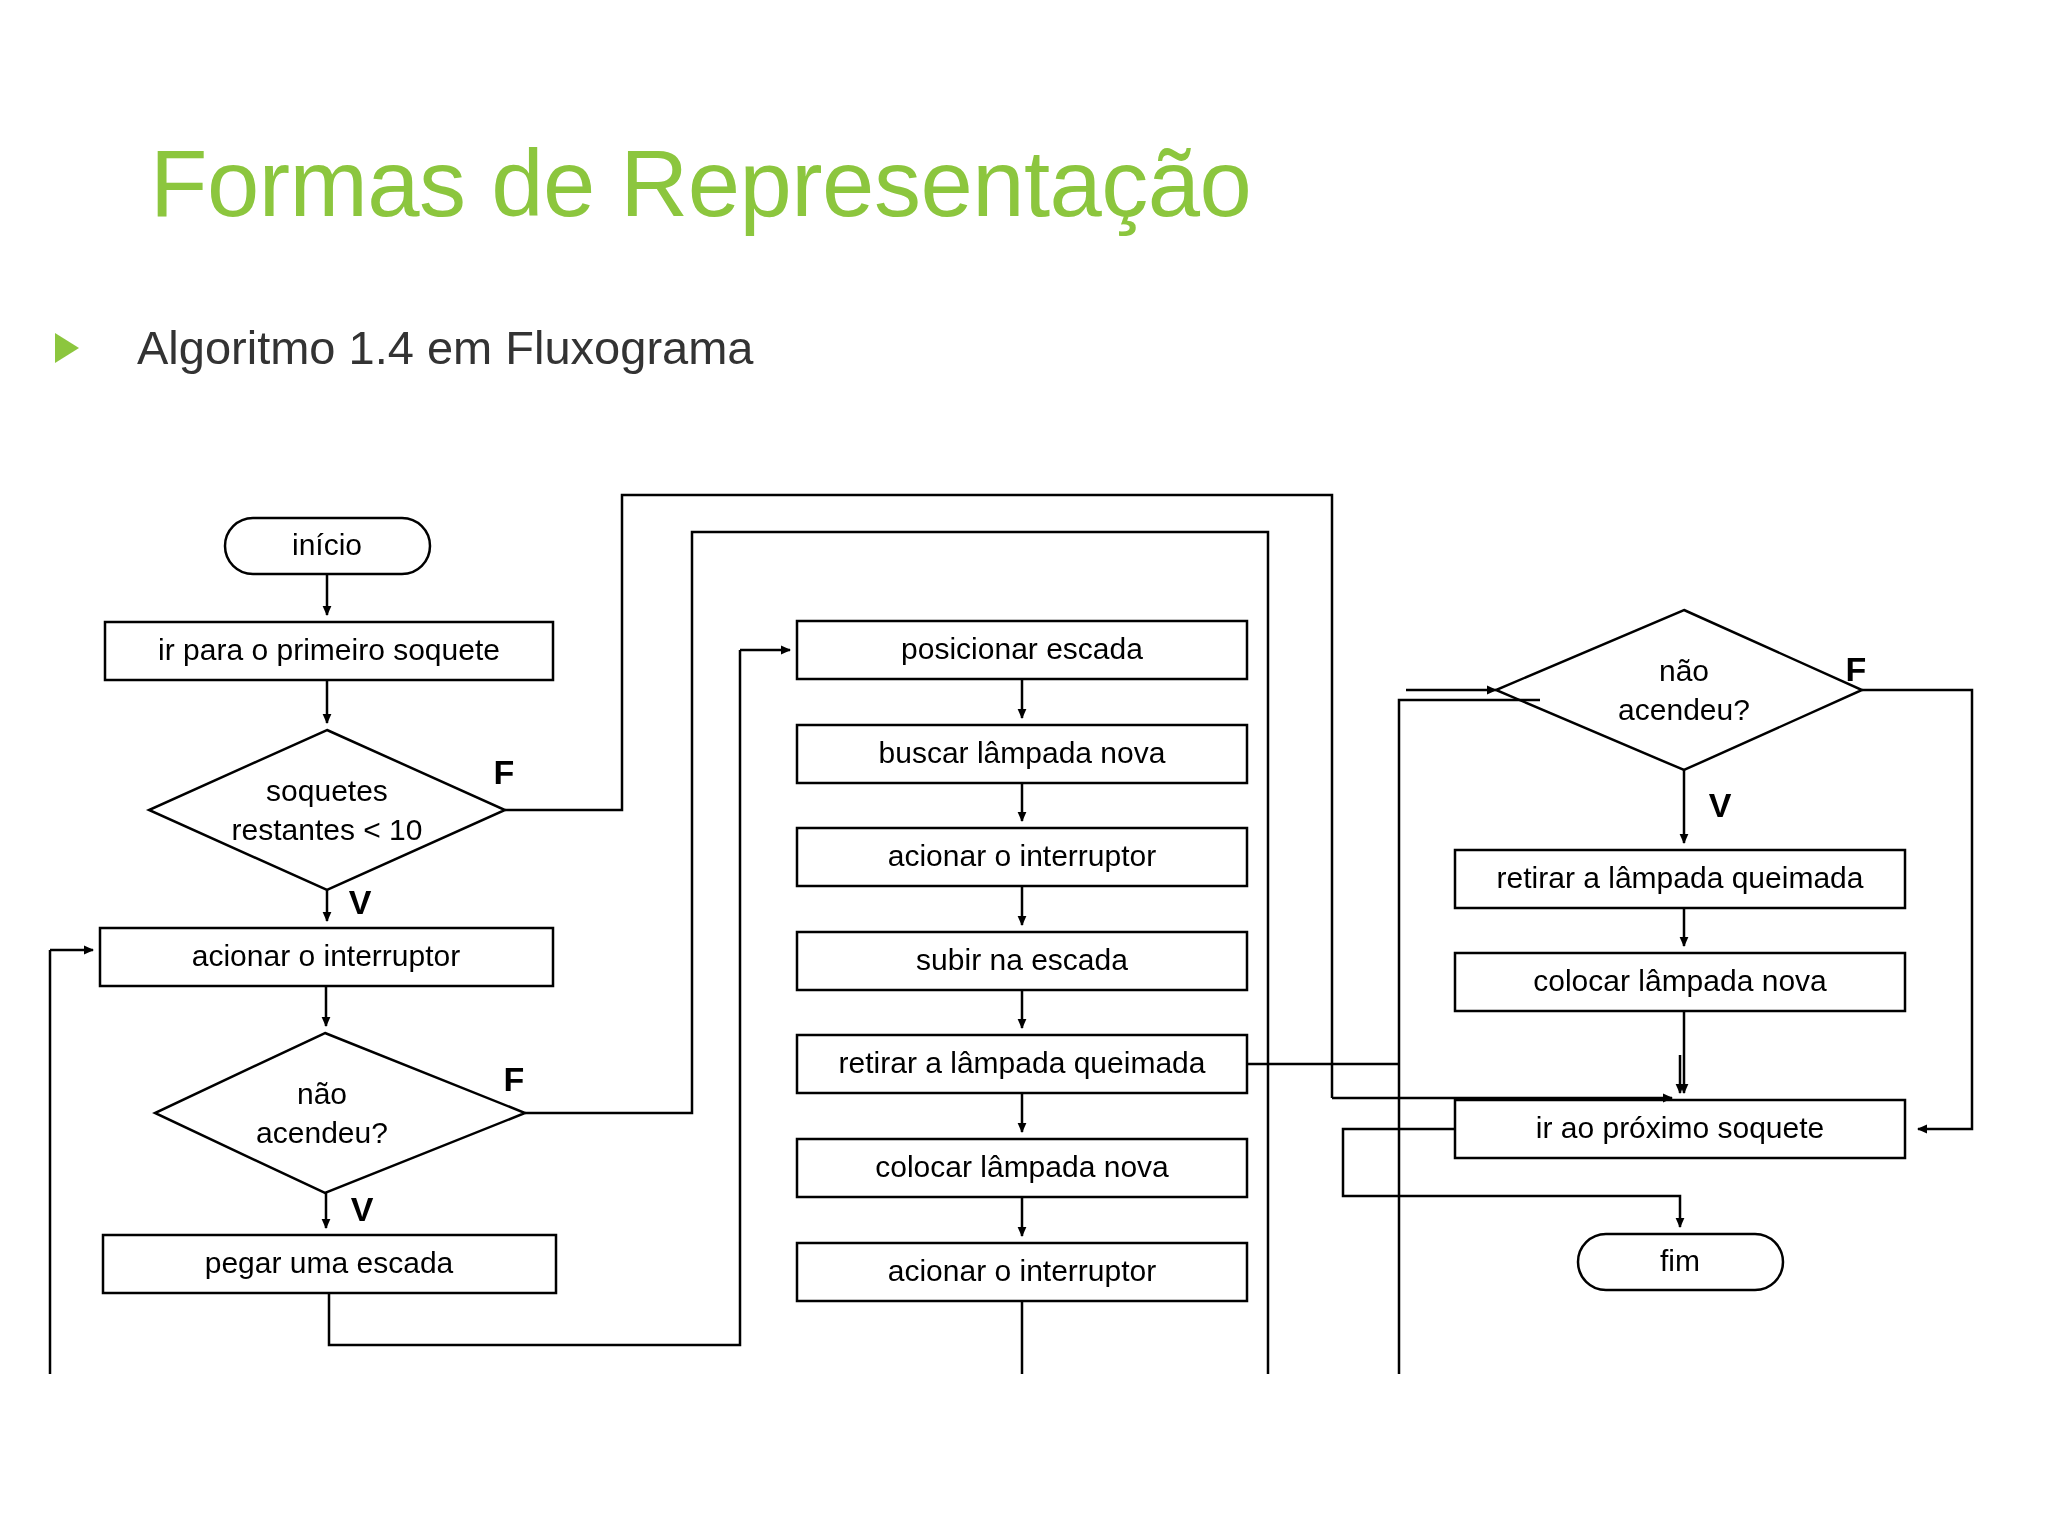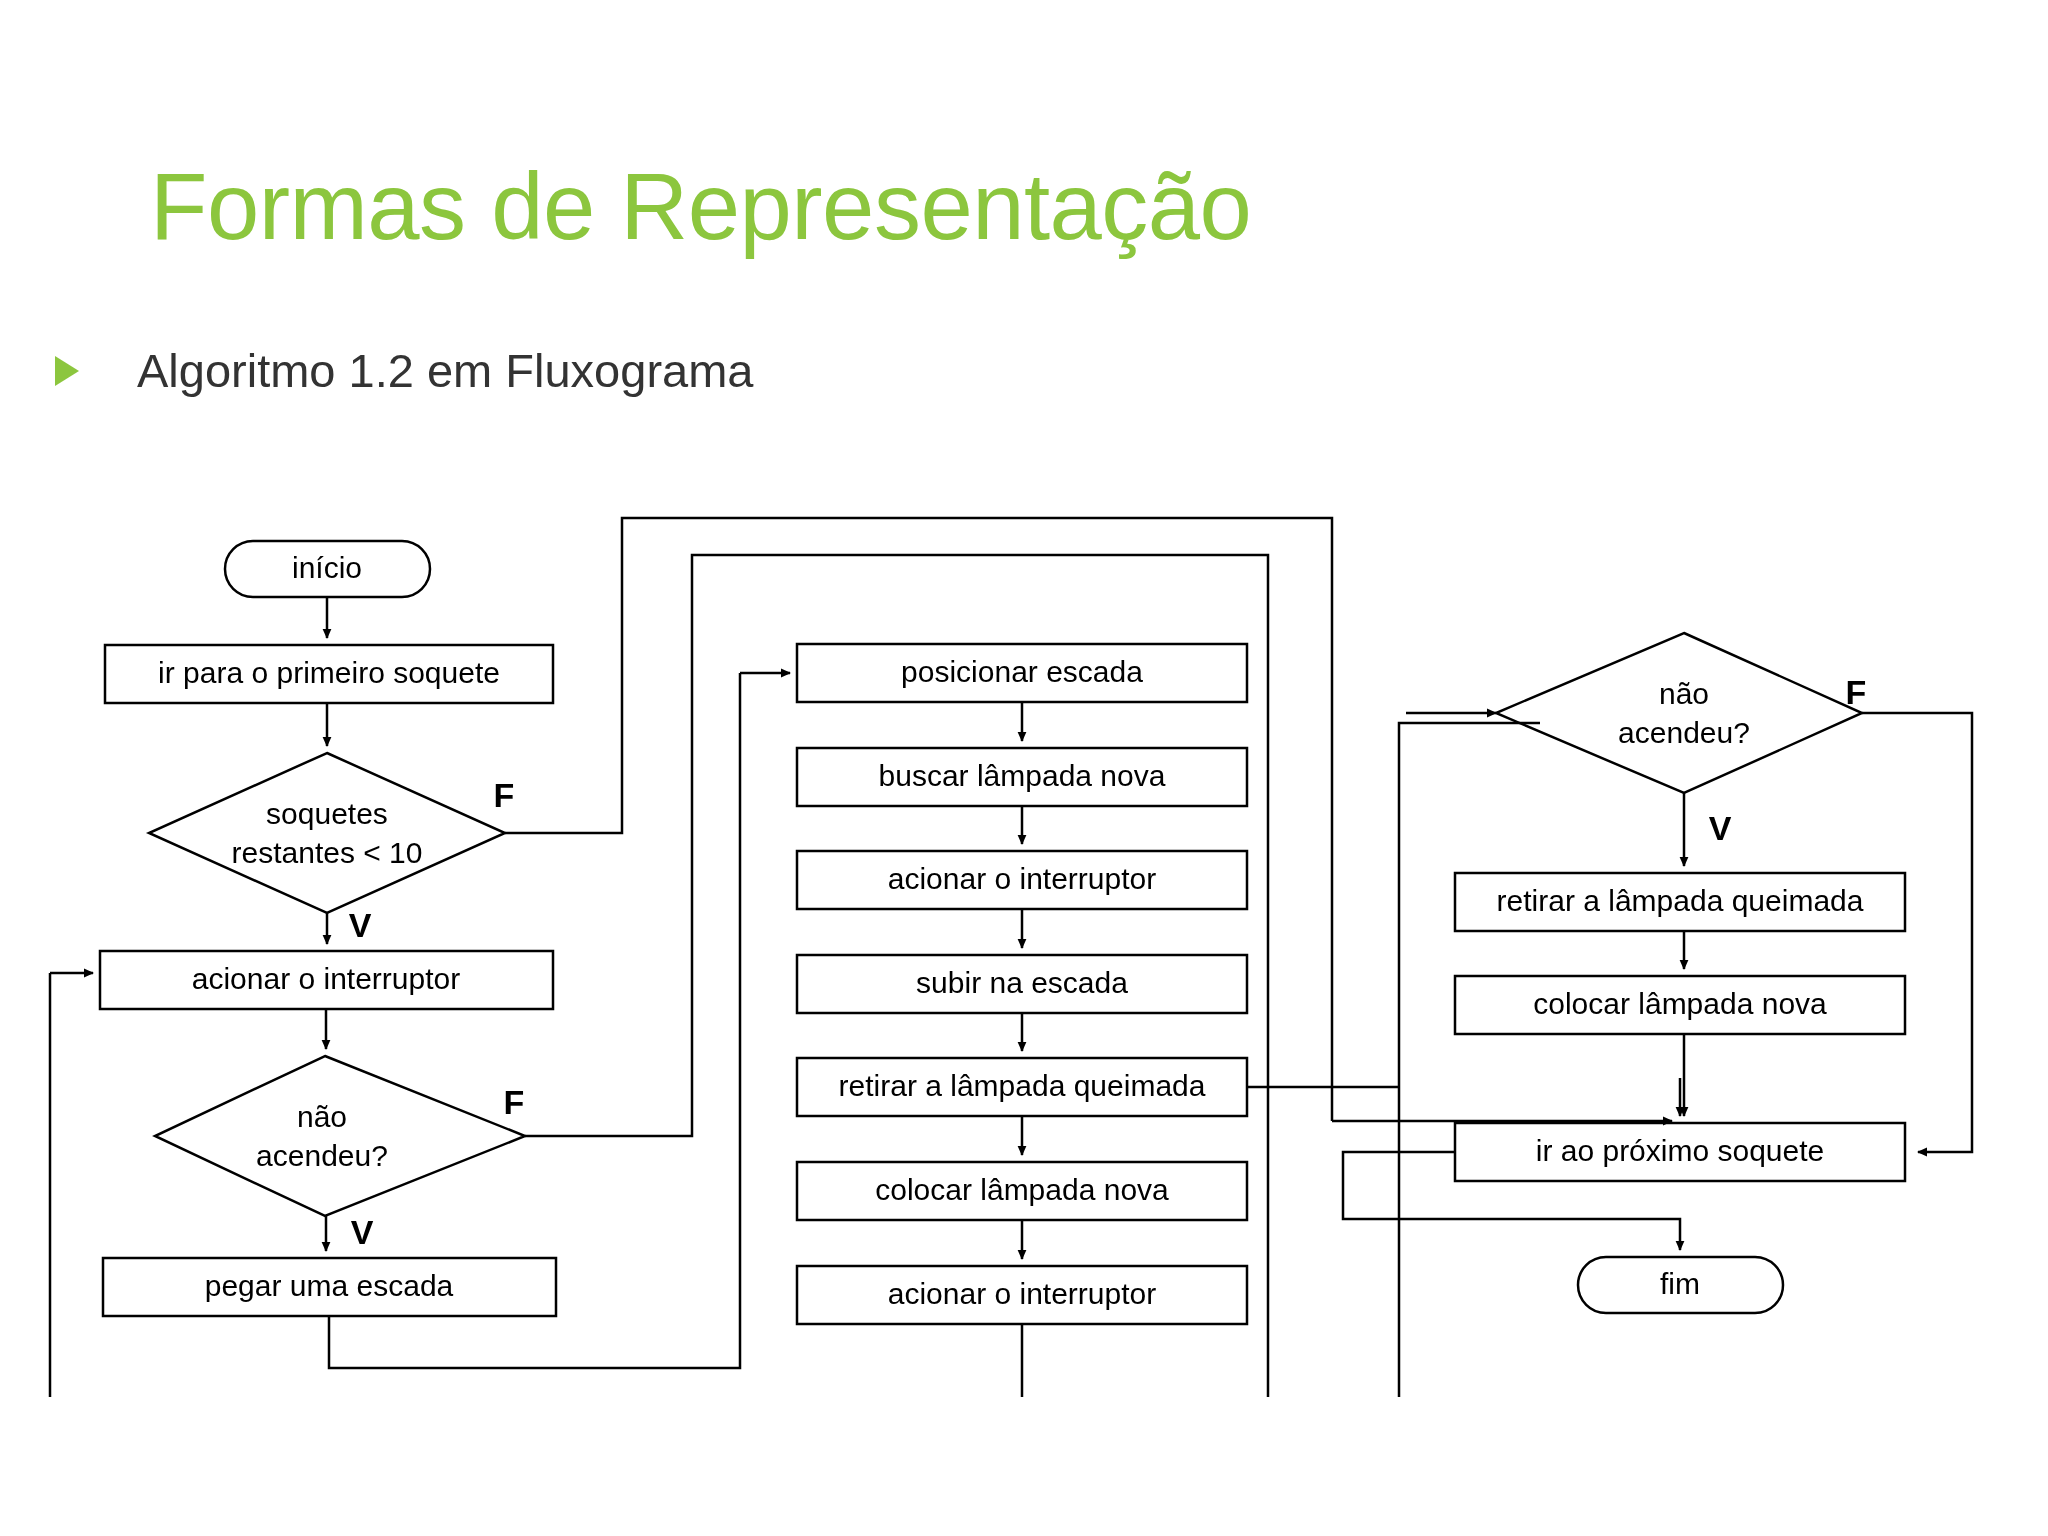--- a/index.html
+++ b/index.html
@@ -7,21 +7,20 @@
     padding: 0;
     background: #ffffff;
   }
   #slide {
     position: relative;
     width: 2048px;
     height: 1374px;
     background: #ffffff;
     overflow: hidden;
     font-family: "Liberation Sans", sans-serif;
-    margin-top: 23px;
   }
   #title {
     position: absolute;
     left: 150px;
     top: 130px;
     font-size: 94px;
     font-weight: 400;
     color: #8CC63E;
     letter-spacing: -0.5px;
     white-space: nowrap;
@@ -75,21 +74,21 @@
 </style>
 </head>
 <body>
 
 <div id="slide">
 
   <div id="title">Formas de Representação</div>
 
   <div id="bullet-row">
     <div id="bullet-marker"></div>
-    <div id="bullet-text">Algoritmo 1.2 em Fluxograma</div>
+    <div id="bullet-text">Algoritmo 1.4 em Fluxograma</div>
   </div>
 
   <svg id="flow" viewBox="0 0 2048 1536">
     <defs>
       <marker id="ah" markerWidth="11" markerHeight="11" refX="9" refY="5" orient="auto" markerUnits="userSpaceOnUse">
         <path d="M0,0.6 L10,5 L0,9.4 z" fill="#000000"></path>
       </marker>
     </defs>
 
     <g>

